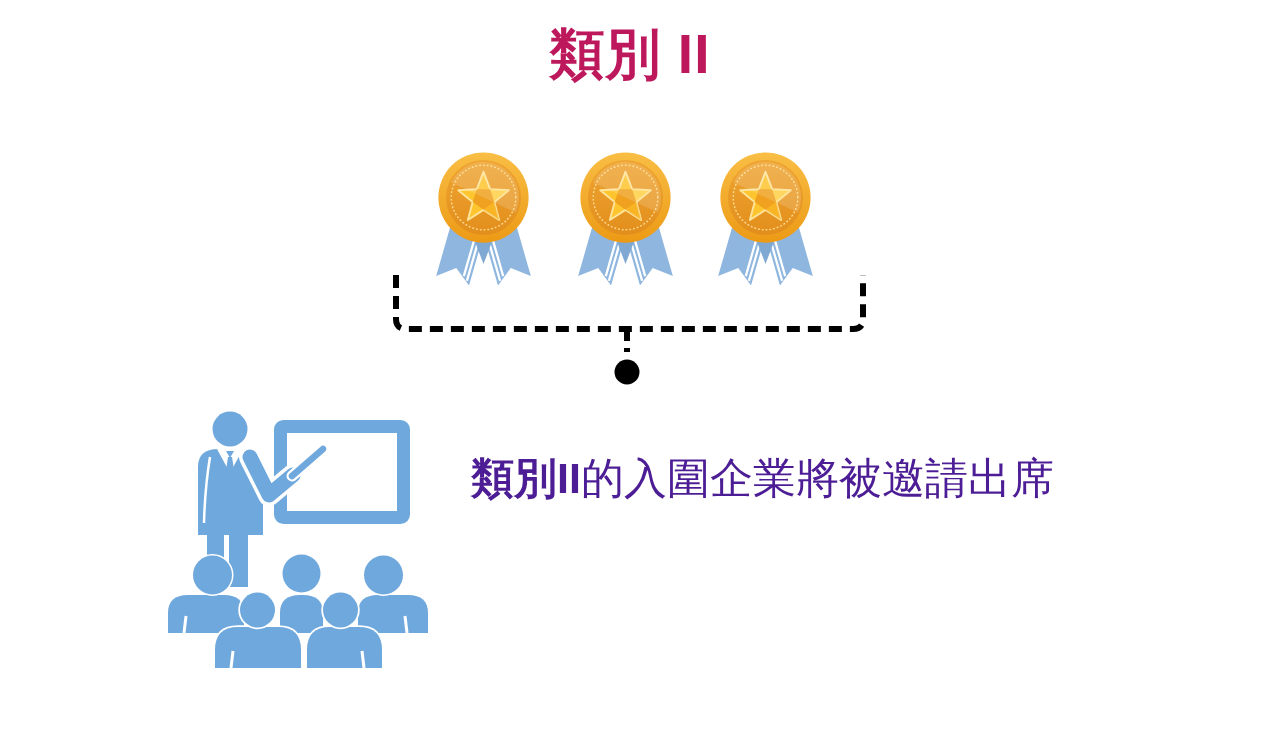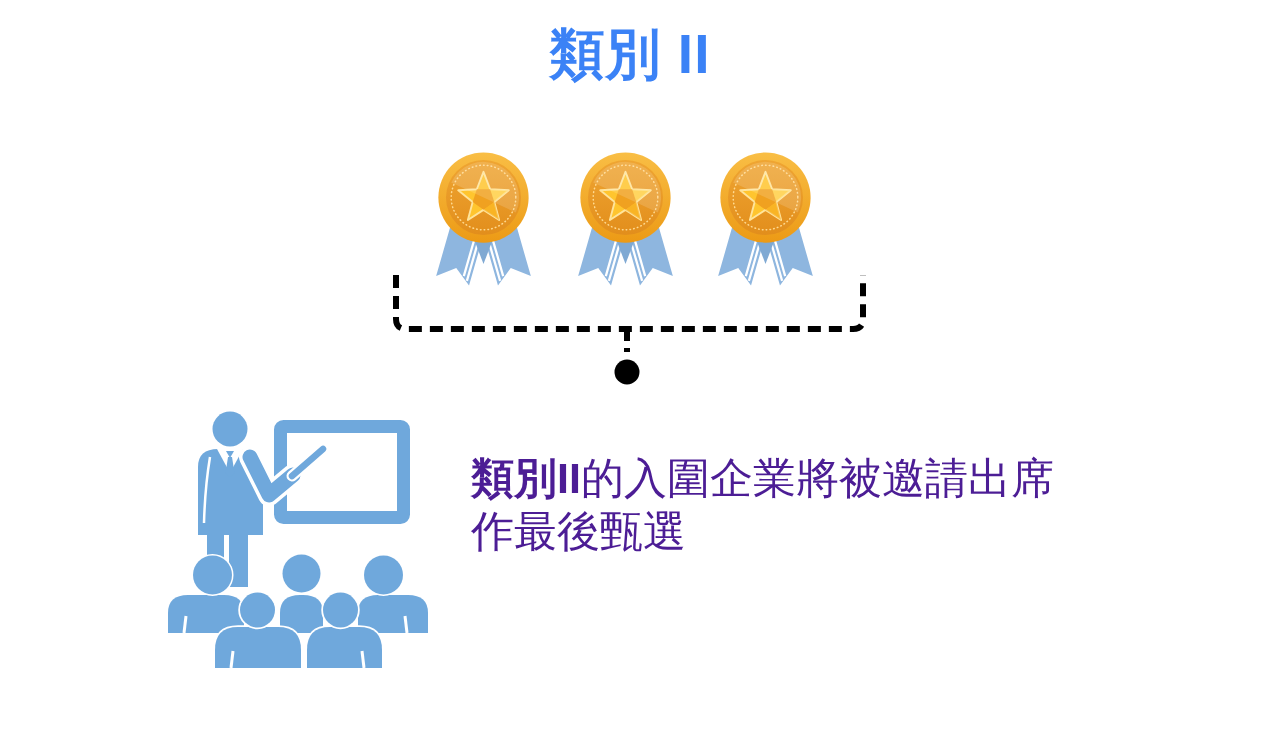--- a/index.html
+++ b/index.html
@@ -3,21 +3,21 @@
 <meta charset="utf-8">
 <style>
   html,body{margin:0;padding:0;background:#FFFFFF;}
   .canvas{
     position:relative;width:1263px;height:745px;background:#FFFFFF;overflow:hidden;
     font-family:"Liberation Sans","DejaVu Sans",sans-serif;
   }
   .title{
     position:absolute;left:370px;top:24px;width:520px;margin:0;
     text-align:center;font-size:55px;line-height:1.1;font-weight:800;
-    color:#3b82f6;letter-spacing:1px;white-space:nowrap;
+    color:#be185d;letter-spacing:1px;white-space:nowrap;
   }
   .medal-row{position:absolute;left:0;top:0;}
   .medal{position:absolute;width:95px;height:152px;top:150px;}
   .medal.m1{left:436px;} .medal.m2{left:578px;} .medal.m3{left:718px;}
   .bracket{position:absolute;left:380px;top:268px;width:500px;height:125px;}
   .presenter{position:absolute;left:168px;top:405px;width:268px;height:266px;}
   .desc{
     position:absolute;left:471px;top:452px;width:600px;
     color:#4c1d95;font-size:43px;line-height:53px;white-space:nowrap;
   }
@@ -126,16 +126,15 @@
         <path d="M139,263 L139,245 Q139,222 162,222 L191,222 Q214,222 214,245 L214,263 Z" class="outlined" stroke="#FFFFFF" stroke-width="3.5"></path>
         <path d="M194,246 L196,263" stroke="#FFFFFF" stroke-width="3" fill="none"></path>
         <circle cx="89.5" cy="205" r="17.5" class="outlined" stroke="#FFFFFF" stroke-width="3.5"></circle>
         <circle cx="172.5" cy="205" r="17.5" class="outlined" stroke="#FFFFFF" stroke-width="3.5"></circle>
       </g>
     </g>
   </svg>
 
   <div class="desc">
     <div class="line"><b>類別II</b><span>的入圍企業將被邀請出席</span></div>
-    <div class="line">作最後甄選</div>
   </div>
 
 </div>
 
 </body></html>

